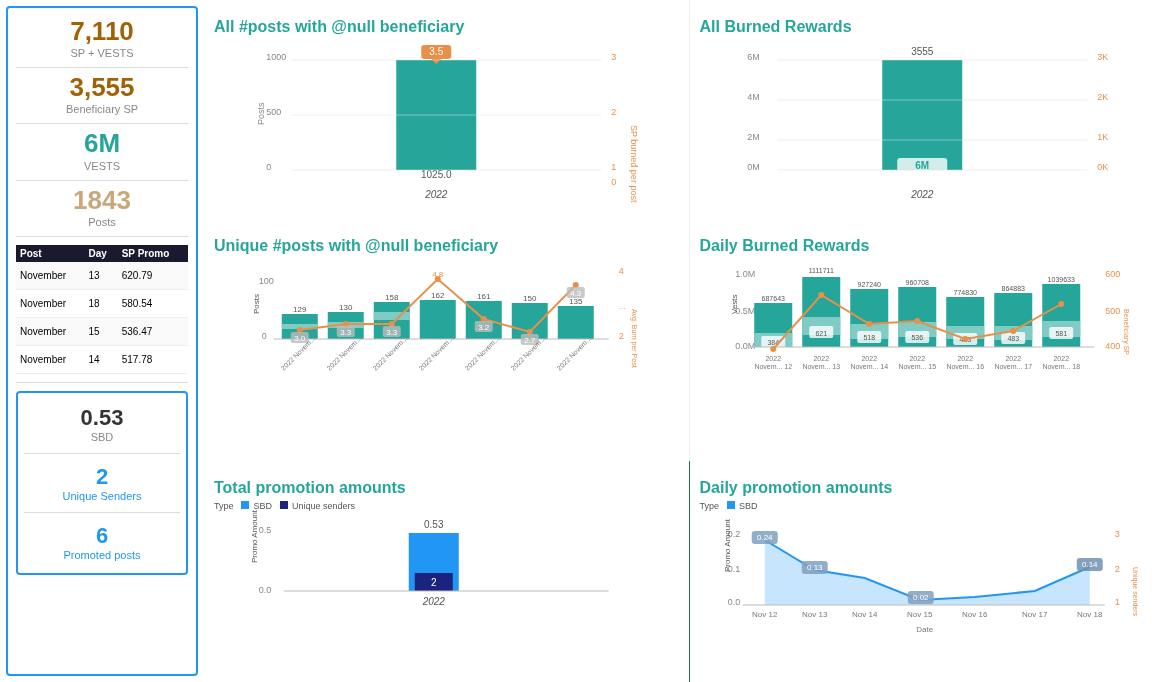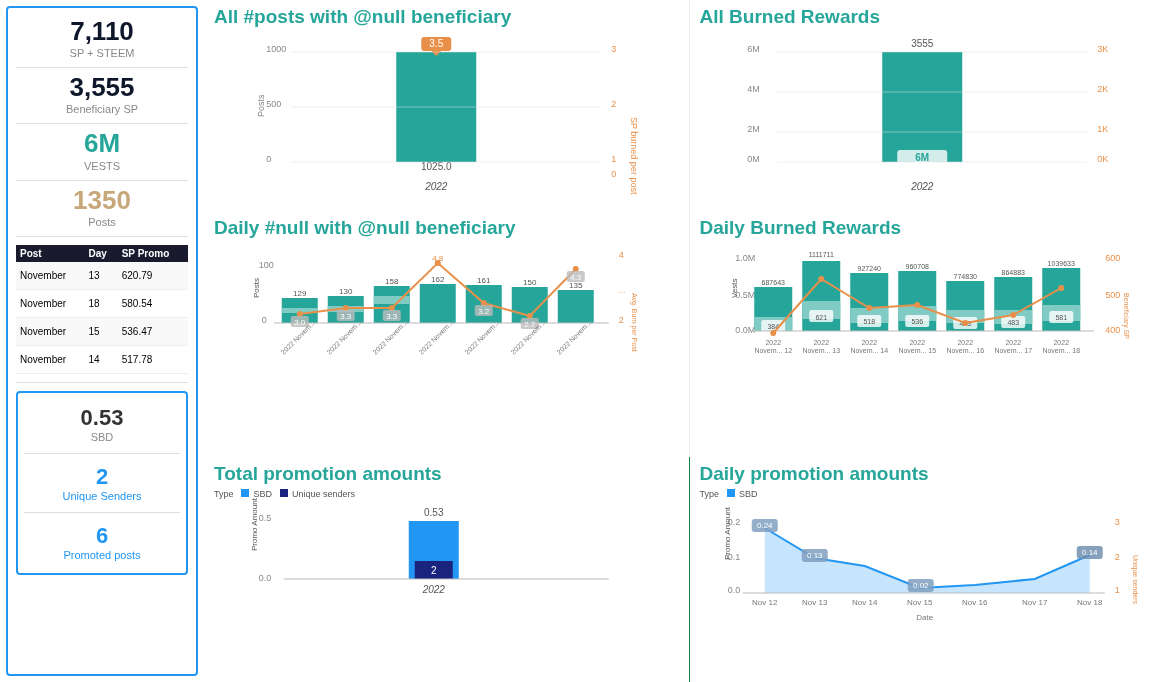--- a/index.html
+++ b/index.html
@@ -4,21 +4,21 @@
   <style>
     * { box-sizing: border-box; margin: 0; padding: 0; }
     body { font-family: Arial, sans-serif; background: #f5f5f5; width: 1174px; height: 682px; overflow: hidden; font-size: 12px; }
     
     .main-container { display: flex; width: 1174px; height: 682px; background: white; }
     
     
     .left-panel { width: 192px; min-width: 192px; display: flex; flex-direction: column; border: 2px solid #2196f3; border-radius: 4px; margin: 6px; padding: 8px; }
     
     .stat-block { text-align: center; margin-bottom: 4px; }
-    .stat-value { color: #0f172a; font-size: 26px; font-weight: bold; line-height: 1.2; }
+    .stat-value { color: #a16207; font-size: 26px; font-weight: bold; line-height: 1.2; }
     .stat-value.teal { color: #26a69a; }
     .stat-label { color: #888; font-size: 11px; }
     
     .divider { border-top: 1px solid #ddd; margin: 4px 0; }
     
     
     .data-table { width: 100%; border-collapse: collapse; font-size: 10px; margin: 4px 0; }
     .data-table th { background: #1a1a2e; color: white; padding: 3px 4px; text-align: left; }
     .data-table td { padding: 8px 4px; border-bottom: 1px solid #eee; }
     .data-table tr:nth-child(odd) { background: #f9f9f9; }
@@ -28,51 +28,51 @@
     .bottom-stat .val { font-size: 22px; font-weight: bold; color: #333; }
     .bottom-stat .lbl { color: #888; font-size: 11px; }
     .bottom-stat .val.blue { color: #2196f3; }
     .promoted-block { border: 2px solid #2196f3; border-radius: 4px; padding: 6px; margin-top: 4px; }
     
     
     .right-content { flex: 1; display: flex; flex-direction: column; overflow: hidden; }
     .charts-row { display: flex; flex: 1; }
     .chart-panel { flex: 1; padding: 6px 10px; position: relative; }
     
-    .chart-title { color: #26a69a; font-size: 19px; font-weight: bold; margin-bottom: 4px; }
+    .chart-title { color: #26a69a; font-size: 16px; font-weight: bold; margin-bottom: 4px; margin-top: 12px; }
     
     
     svg { overflow: visible; }
     
     .axis-label { font-size: 9px; fill: #888; }
     .axis-label-orange { font-size: 9px; fill: #e8904a; }
   </style>
 </head>
 <body>
 
 <div class="main-container">
 
   <div class="left-panel">
     <div class="stat-block">
       <div class="stat-value">7,110</div>
-      <div class="stat-label">SP + STEEM</div>
+      <div class="stat-label">SP + VESTS</div>
     </div>
     <div class="divider"></div>
     <div class="stat-block">
       <div class="stat-value">3,555</div>
       <div class="stat-label">Beneficiary SP</div>
     </div>
     <div class="divider"></div>
     <div class="stat-block">
       <div class="stat-value teal">6M</div>
       <div class="stat-label">VESTS</div>
     </div>
     <div class="divider"></div>
     <div class="stat-block">
-      <div class="stat-value" style="color:#c8a87a;">1350</div>
+      <div class="stat-value" style="color:#c8a87a;">1843</div>
       <div class="stat-label">Posts</div>
     </div>
     <div class="divider"></div>
 
     <table class="data-table">
       <thead>
         <tr>
           <th>Post</th>
           <th>Day</th>
           <th>SP Promo</th>
@@ -186,21 +186,21 @@
           <line x1="35" y1="60" x2="345" y2="60" stroke="#ddd" stroke-width="0.5"></line>
           <line x1="35" y1="100" x2="345" y2="100" stroke="#ddd" stroke-width="0.5"></line>
           <line x1="35" y1="130" x2="345" y2="130" stroke="#ddd" stroke-width="0.5"></line>
         </svg>
       </div>
     </div>
 
     <div class="charts-row" style="flex:1.2;">
 
       <div class="chart-panel" style="border-right:1px solid #eee;">
-        <div class="chart-title">Daily #null with @null beneficiary</div>
+        <div class="chart-title">Unique #posts with @null beneficiary</div>
         <svg width="100%" height="175" viewBox="0 0 385 175">
 
           <text x="5" y="25" class="axis-label">100</text>
           <text x="8" y="80" class="axis-label">0</text>
 
           <text x="365" y="15" class="axis-label-orange">4</text>
           <text x="365" y="50" class="axis-label-orange" style="font-size:8px;">...</text>
           <text x="365" y="80" class="axis-label-orange">2</text>
 
           <rect x="28" y="55" width="36" height="25" fill="#26a69a"></rect>

